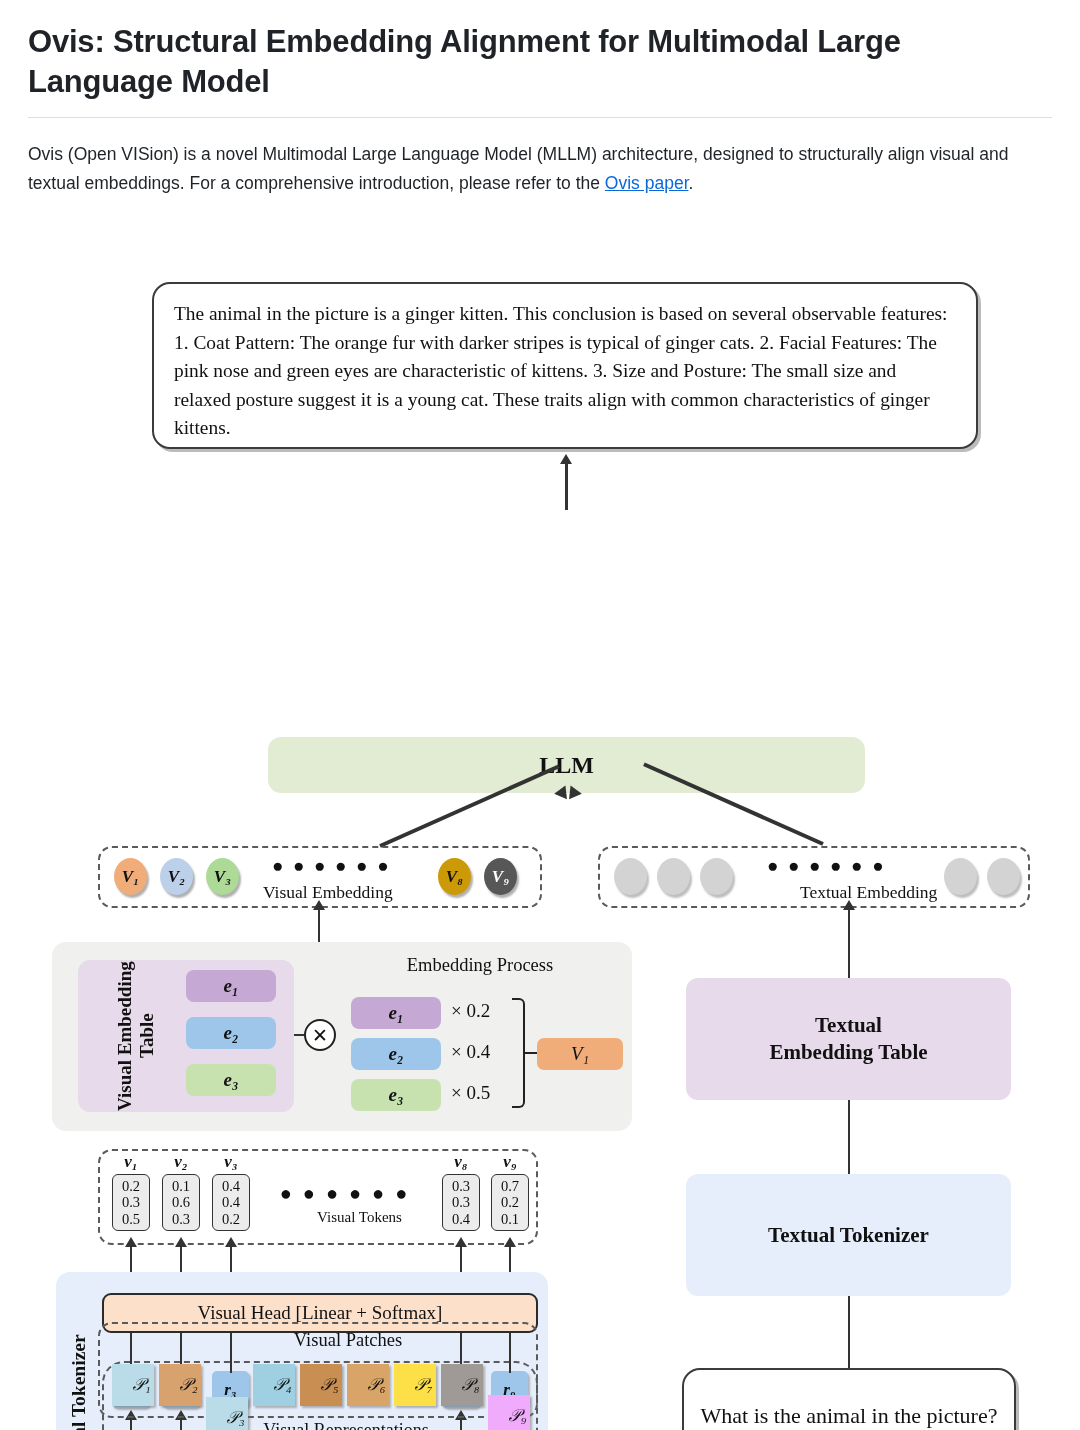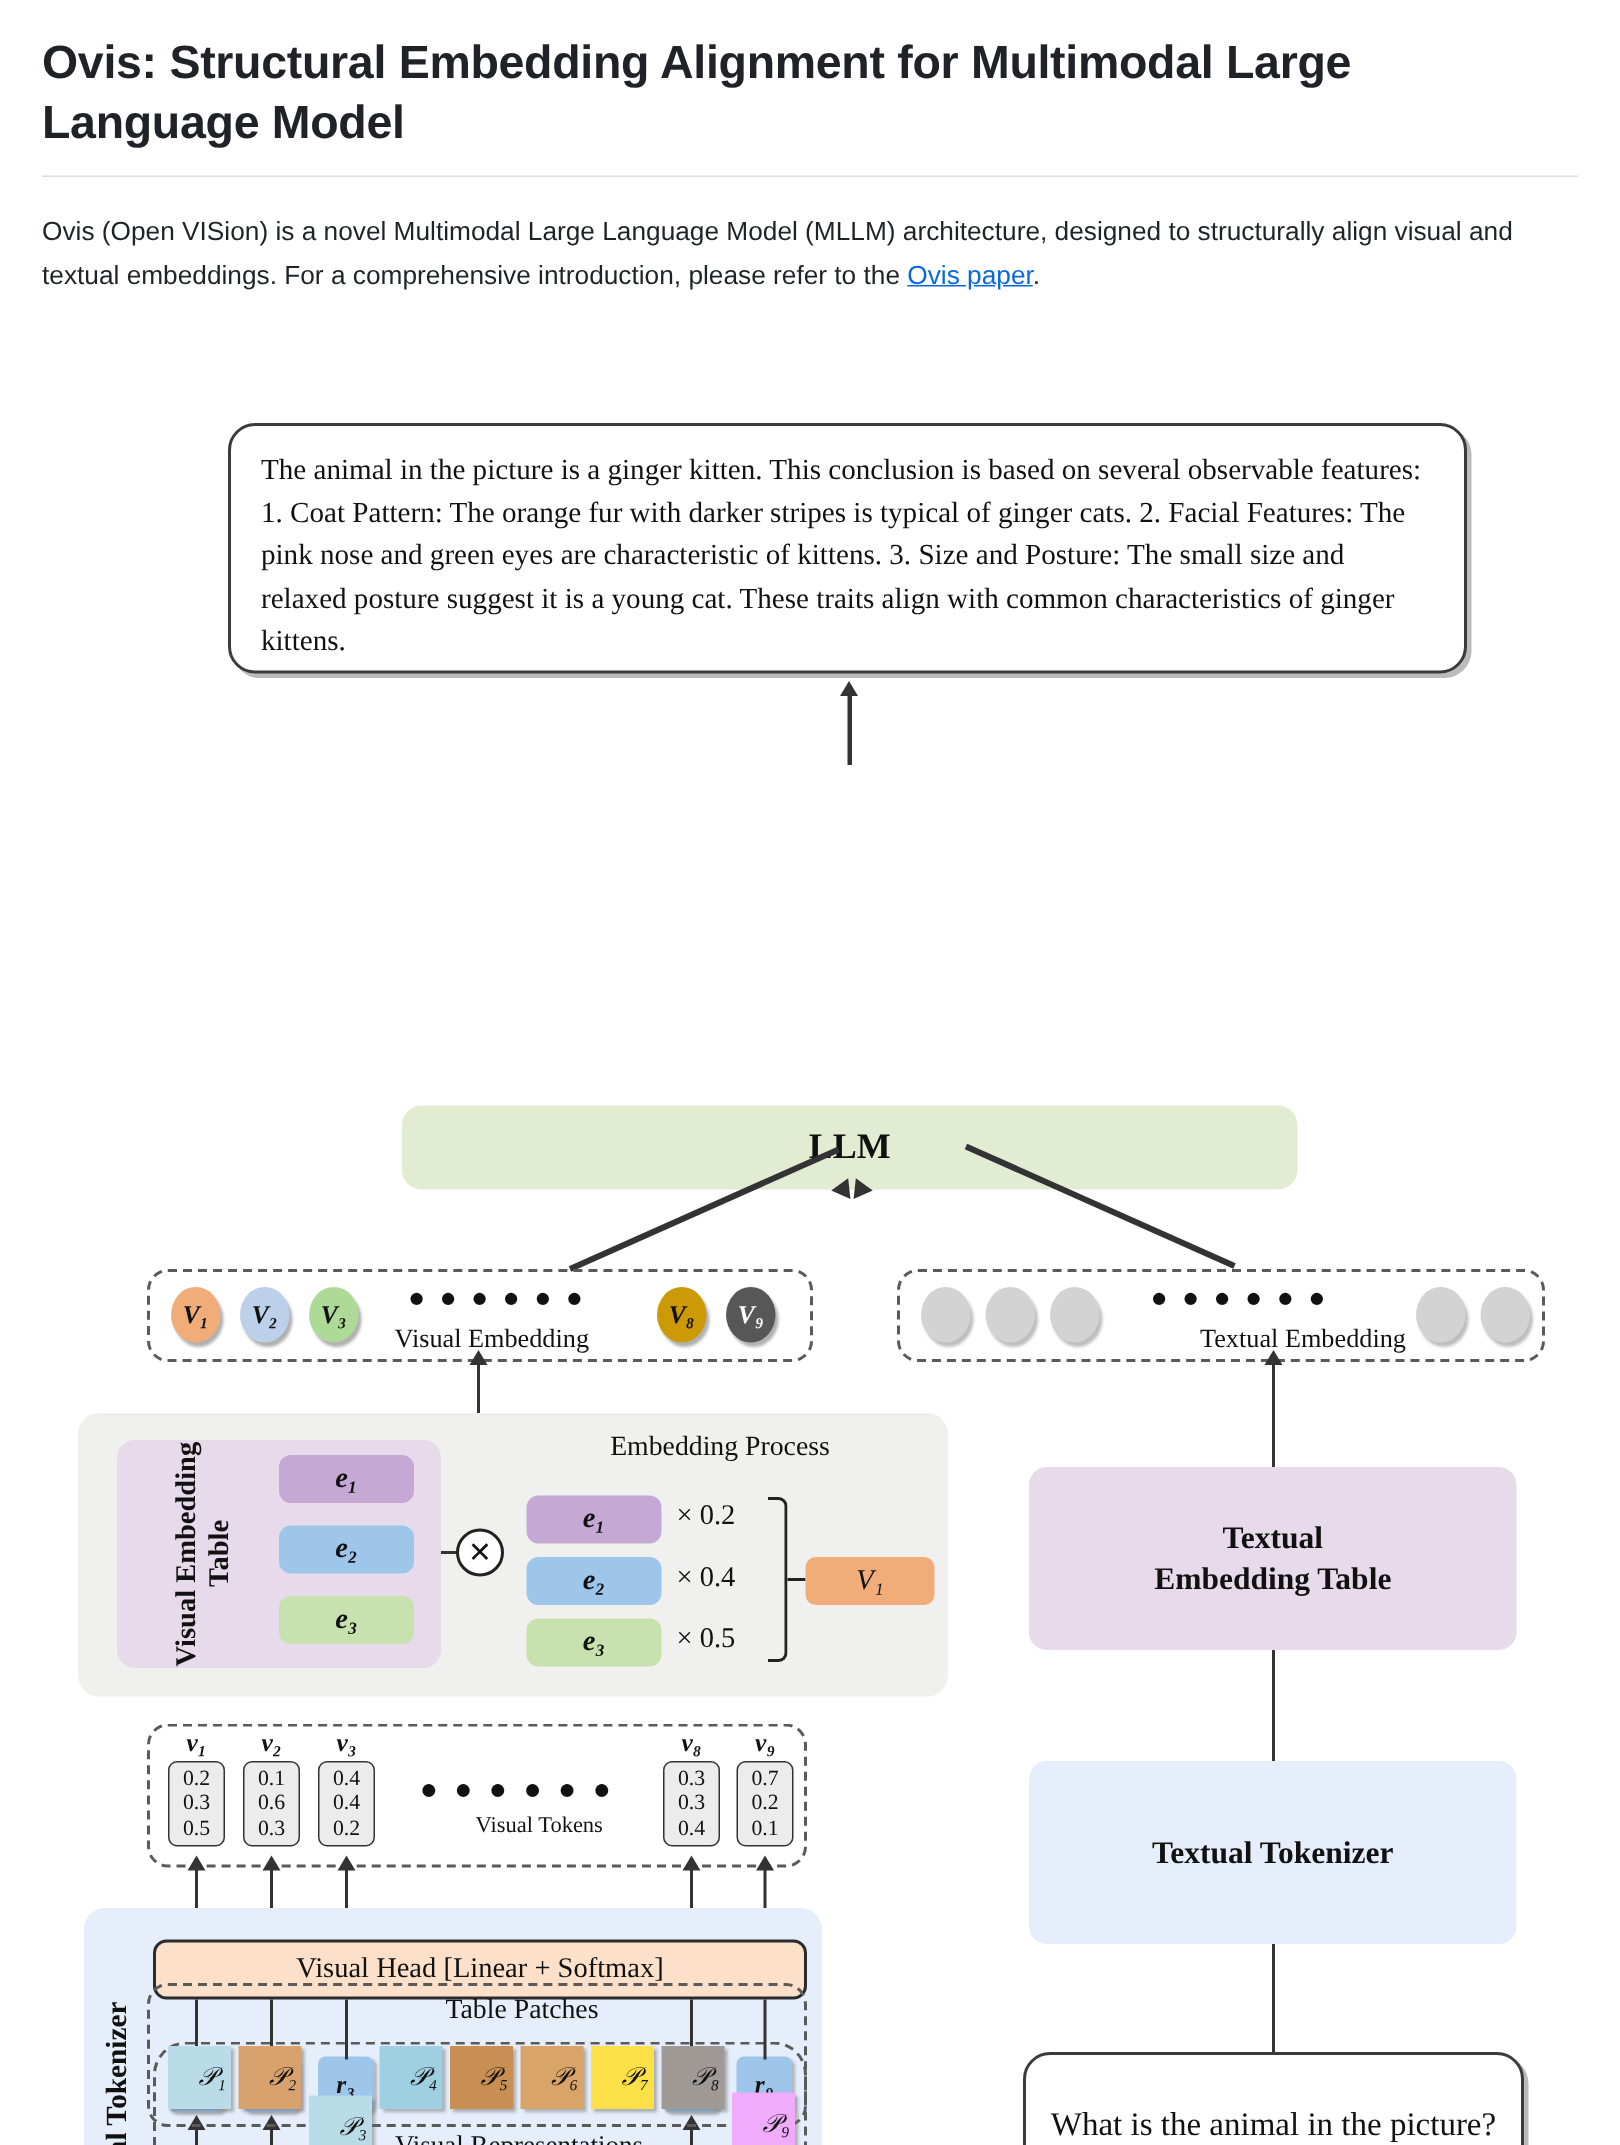--- a/index.html
+++ b/index.html
@@ -369,21 +369,21 @@
   <div class="thinline abs" style="left:180px; top:1182px; height:56px;"></div>
   <div class="arrowup abs" style="left:175px; top:1174px;"></div>
   <div class="thinline abs" style="left:230px; top:1182px; height:56px;"></div>
   <div class="arrowup abs" style="left:225px; top:1174px;"></div>
   <div class="thinline abs" style="left:460px; top:1182px; height:56px;"></div>
   <div class="arrowup abs" style="left:455px; top:1174px;"></div>
   <div class="thinline abs" style="left:509px; top:1182px; height:56px;"></div>
   <div class="arrowup abs" style="left:504px; top:1174px;"></div>
 
   <div class="abs dashgroup" id="patch-box" style="left:98px; top:1086px; width:440px; height:96px; position:absolute; top:1086px;"></div>
-  <div id="patch-caption" class="abs">Table Patches</div>
+  <div id="patch-caption" class="abs">Visual Patches</div>
   <div class="pcell abs" style="left:112px; background:#b9dce8;">𝒫₁</div>
   <div class="pcell abs" style="left:159px; background:#d8a26e;">𝒫₂</div>
   <div class="pcell abs" style="left:206px; background:#b9dce8;margin-top:33px;">𝒫₃</div>
   <div class="pcell abs" style="left:253px; background:#9fd0e2;">𝒫₄</div>
   <div class="pcell abs" style="left:300px; background:#c98e52;">𝒫₅</div>
   <div class="pcell abs" style="left:347px; background:#d9a467;">𝒫₆</div>
   <div class="pcell abs" style="left:394px; background:#fde047;">𝒫₇</div>
   <div class="pcell abs" style="left:441px; background:#a09a96;">𝒫₈</div>
   <div class="pcell abs" style="left:488px; background:#f0abfc;margin-top:31px;">𝒫₉</div>
 

